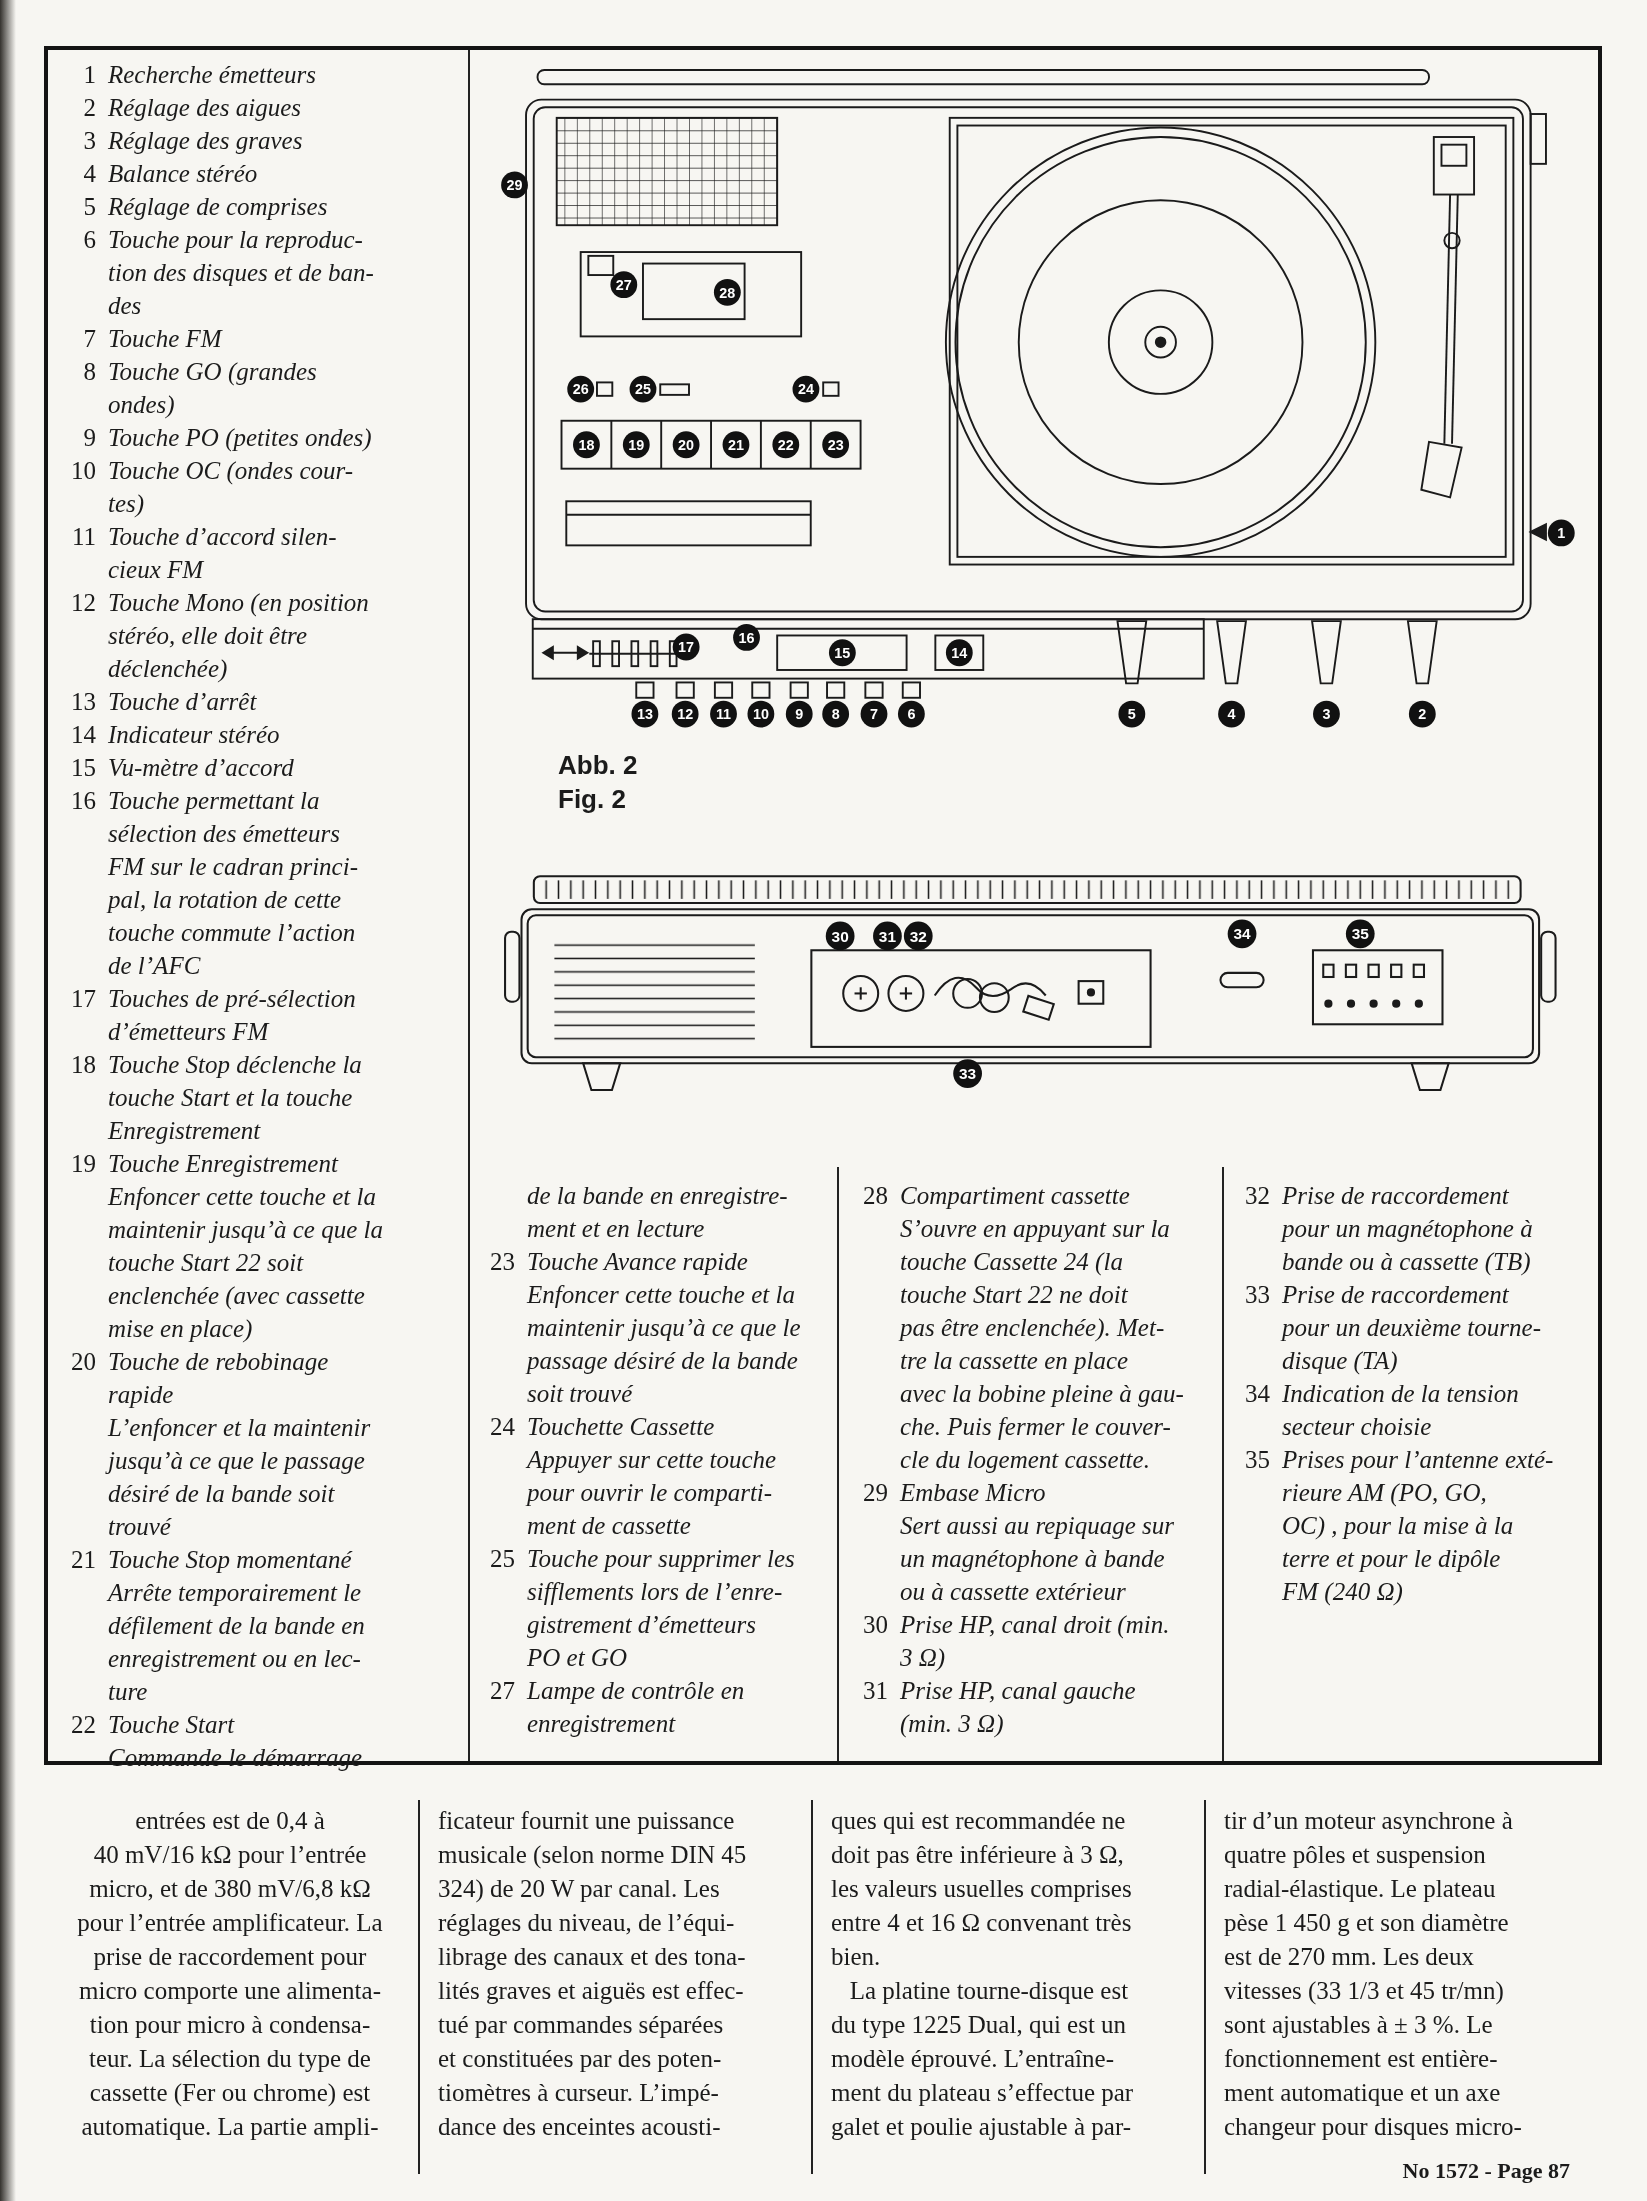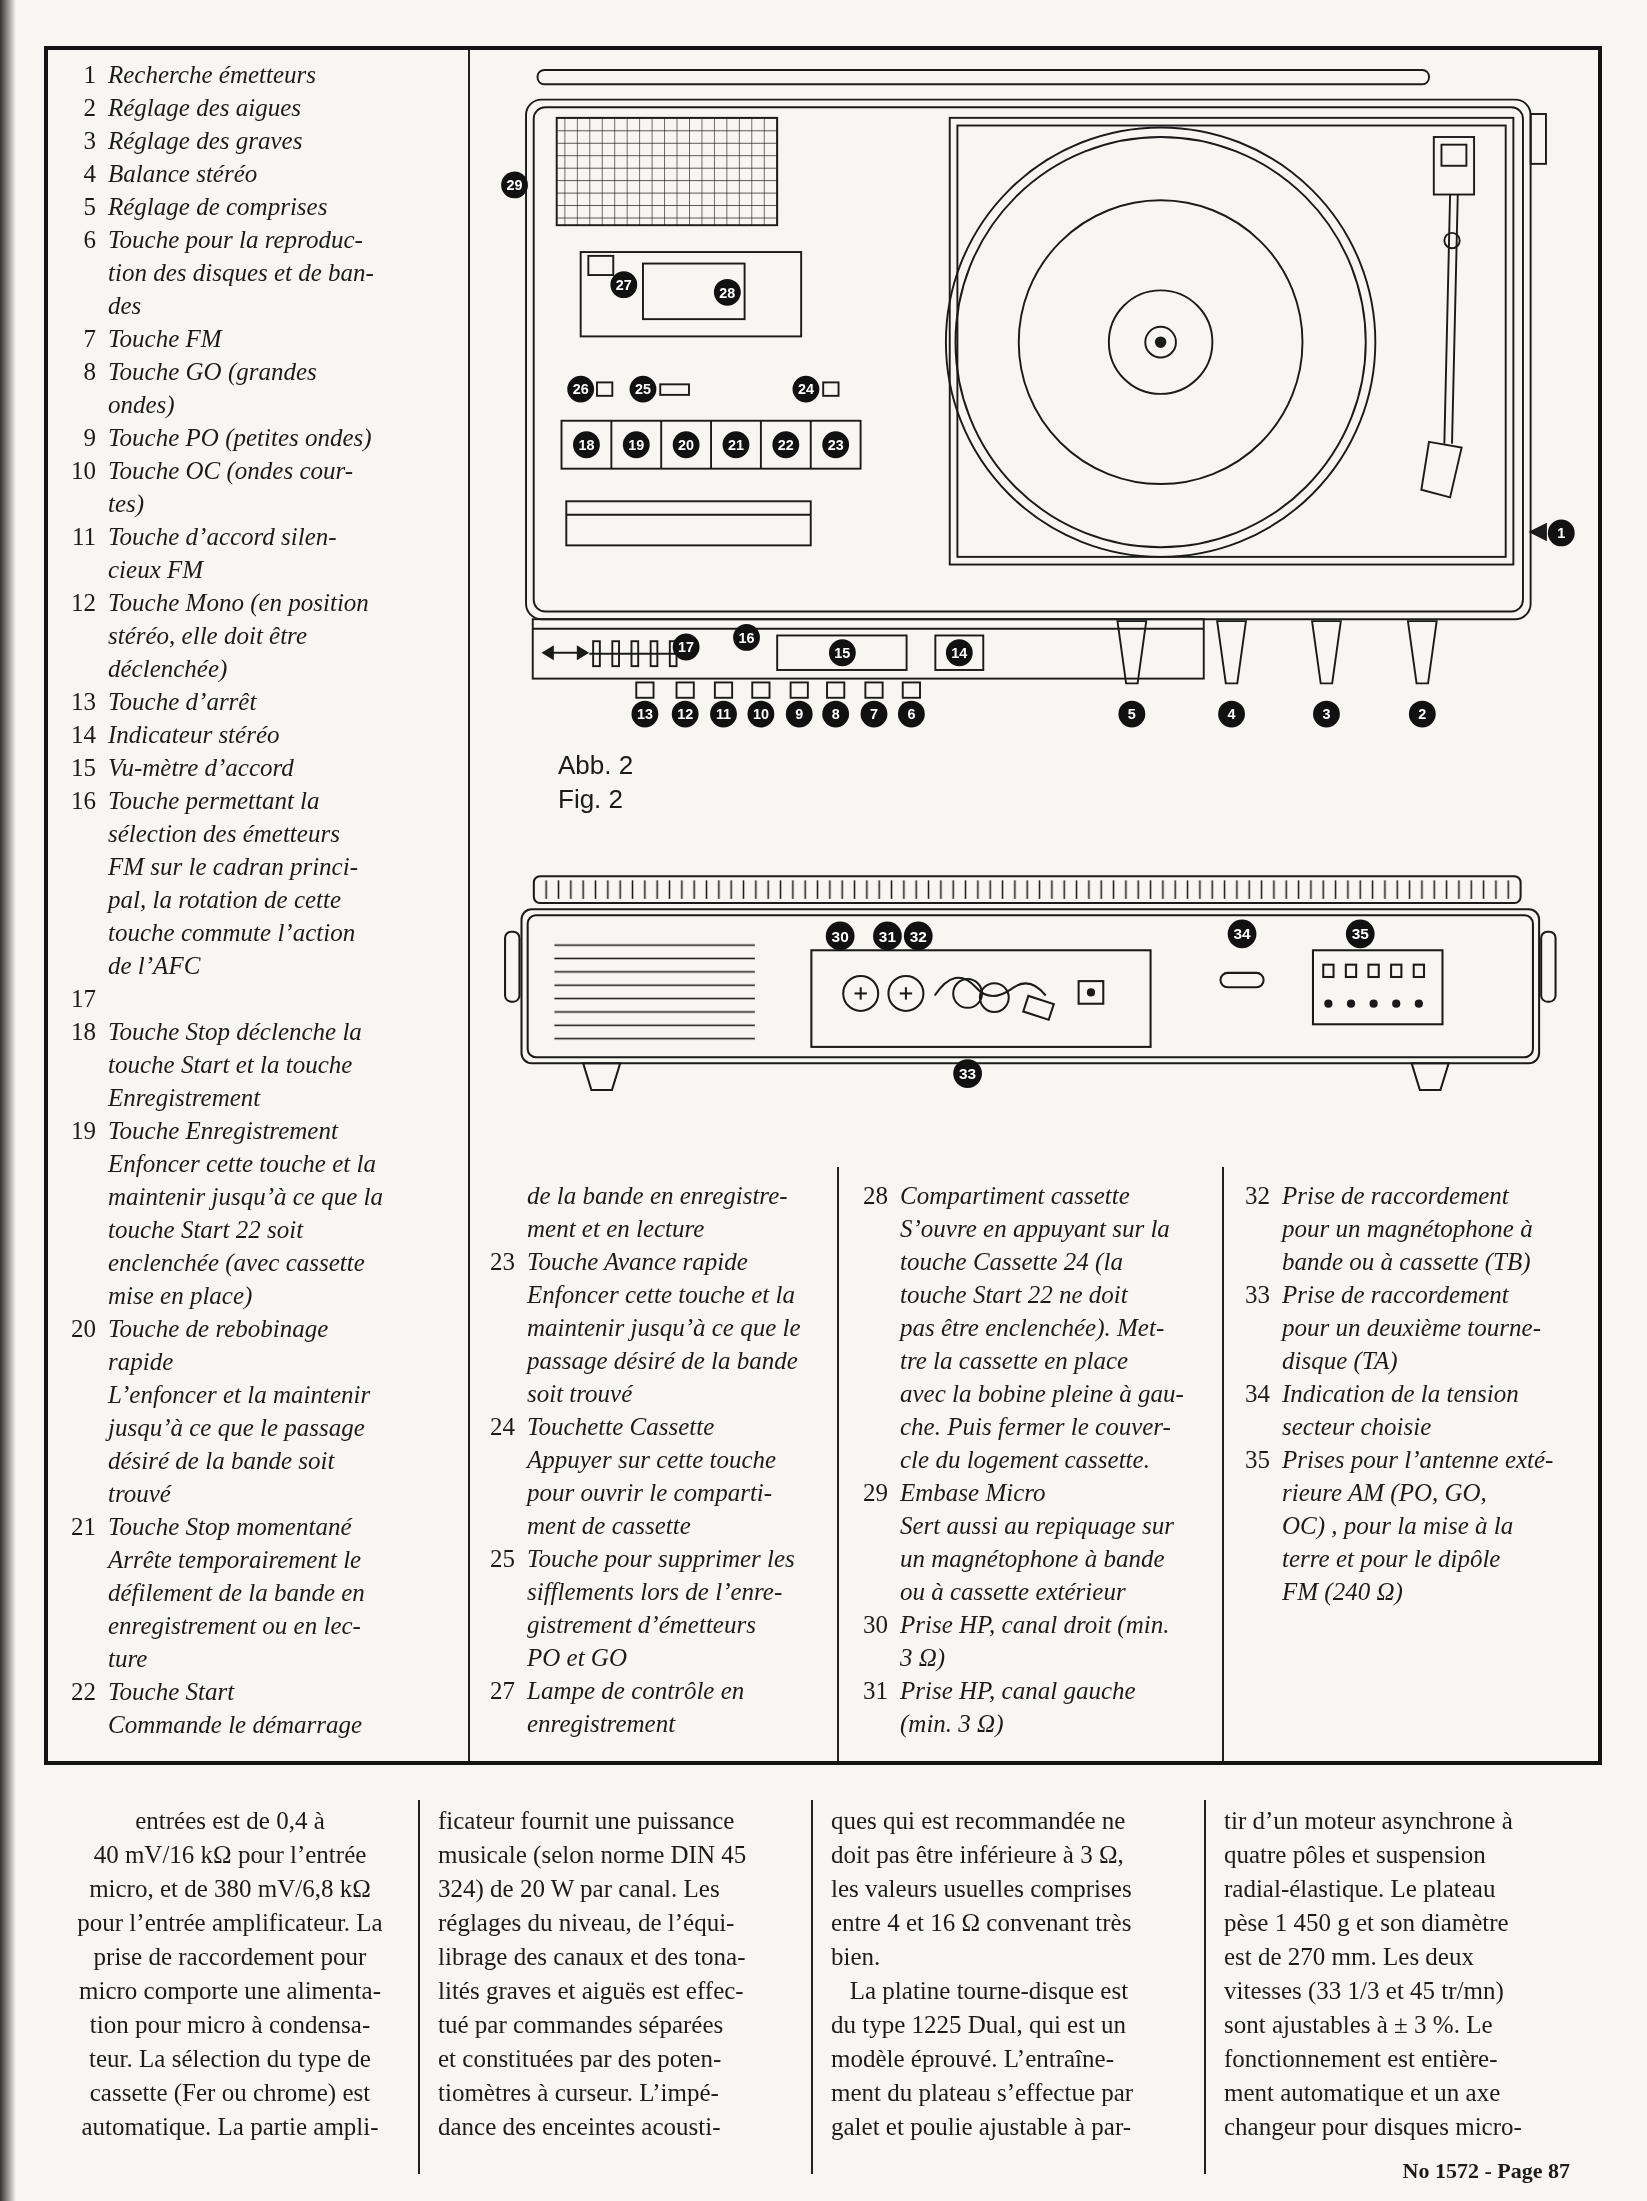--- a/index.html
+++ b/index.html
@@ -16,21 +16,21 @@
   .item-num{flex:0 0 36px;text-align:right;margin-right:12px;}
   .item-text{flex:1;white-space:pre-line;font-style:italic;}
   .legend{left:12px;top:8px;width:396px;}
   .col-a{left:431px;top:1129px;width:356px;}
   .col-b{left:804px;top:1129px;width:368px;}
   .col-c{left:1186px;top:1129px;width:358px;}
   
   .fig-top{position:absolute;left:441px;top:18px;width:1094px;height:671px;}
   .fig-rear{position:absolute;left:455px;top:822px;width:1069px;height:247px;}
   .fig-label{position:absolute;left:510px;font-family:"Liberation Sans",sans-serif;
-        font-weight:normal;font-size:26px;line-height:32px;}
+        font-weight:bold;font-size:26px;line-height:32px;}
   .fig-label.abb{top:699px;}
   .fig-label.fig{top:733px;}
   .draw{stroke:#1b1b1b;stroke-width:2;fill:none;}
   .co-dot{fill:#111;stroke:none;}
   .co-num{fill:#fff;font-family:"Liberation Sans",sans-serif;font-weight:bold;font-size:15px;
         text-anchor:middle;}
   
   .bt-col{position:absolute;top:1804px;width:368px;white-space:pre-line;
         font-size:25px;line-height:34px;text-align:left;}
   .page-footer{position:absolute;top:2158px;right:77px;font-family:Liberation Serif, serif;
@@ -137,20 +137,22 @@
           <span class="item-text">Touche permettant la
 sélection des émetteurs
 FM sur le cadran princi-
 pal, la rotation de cette
 touche commute l’action
 de l’AFC</span>
         </div>
 
         <div class="item">
           <span class="item-num">17</span>
+          <span class="item-text">Touches de pré-sélection
+d’émetteurs FM</span>
         </div>
 
         <div class="item">
           <span class="item-num">18</span>
           <span class="item-text">Touche Stop déclenche la
 touche Start et la touche
 Enregistrement</span>
         </div>
 
         <div class="item">

